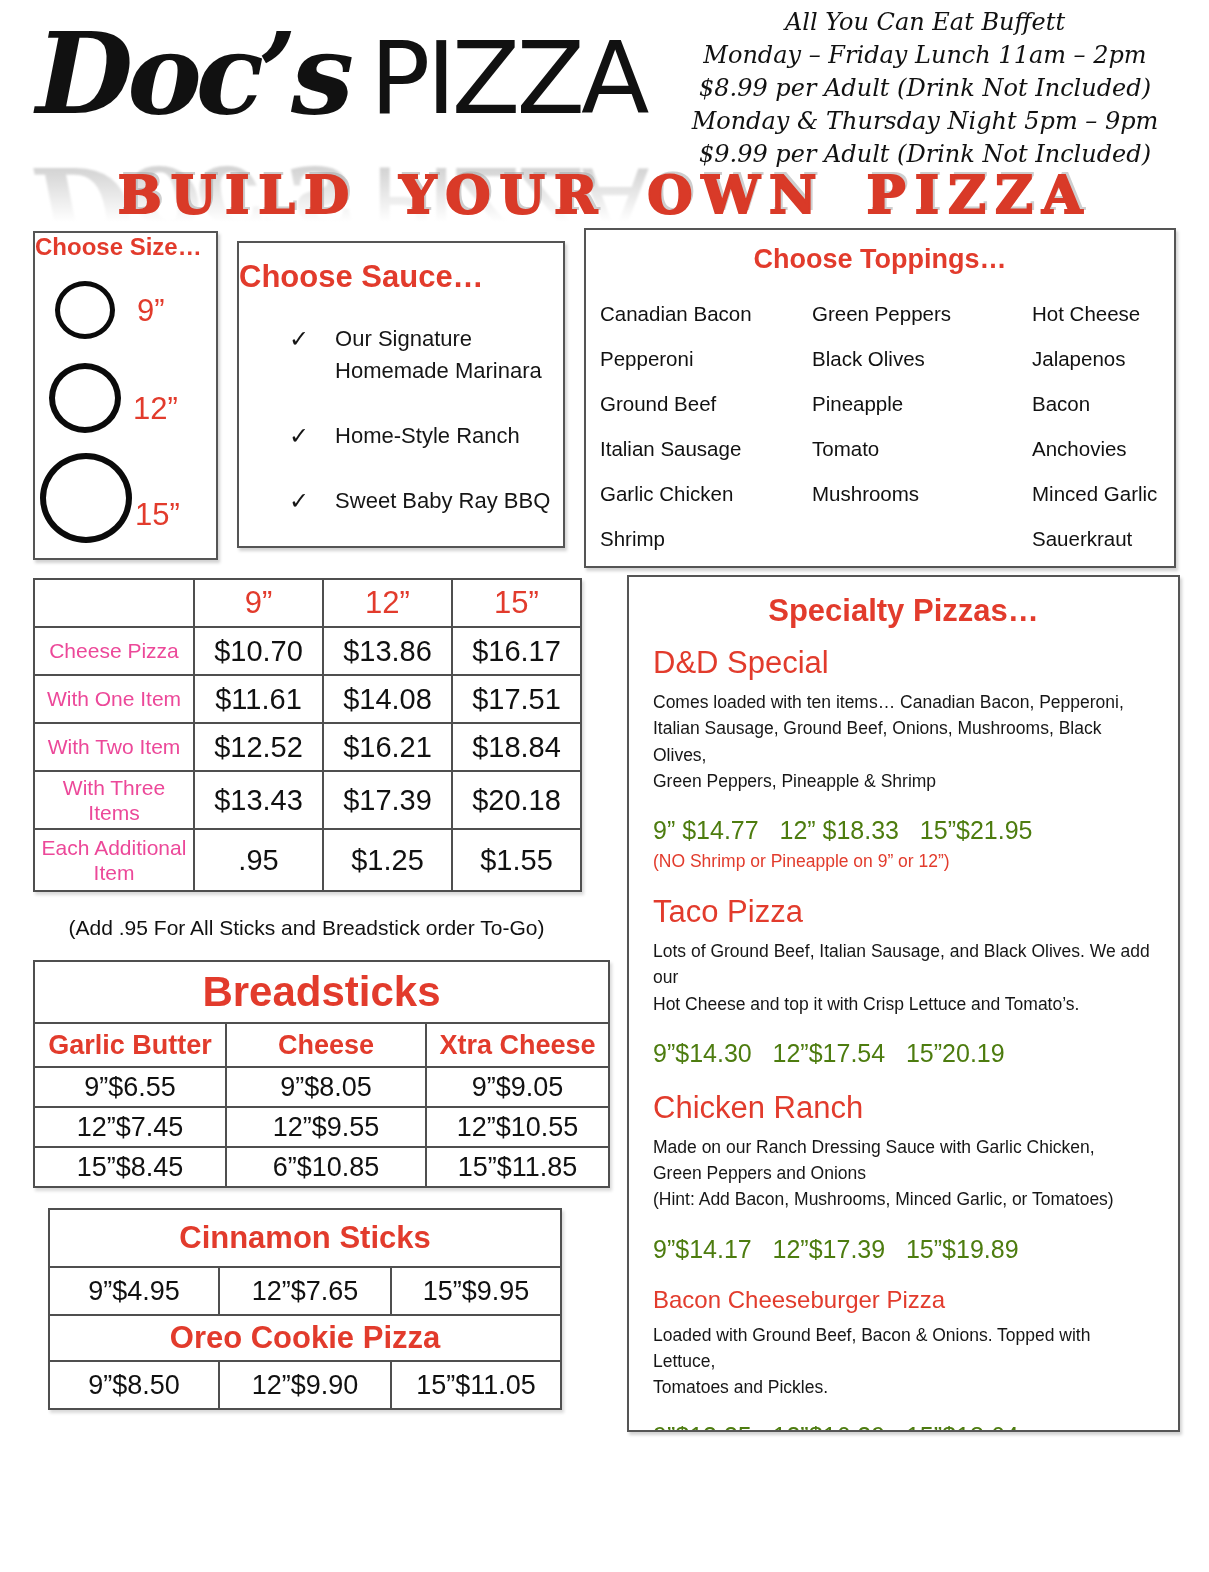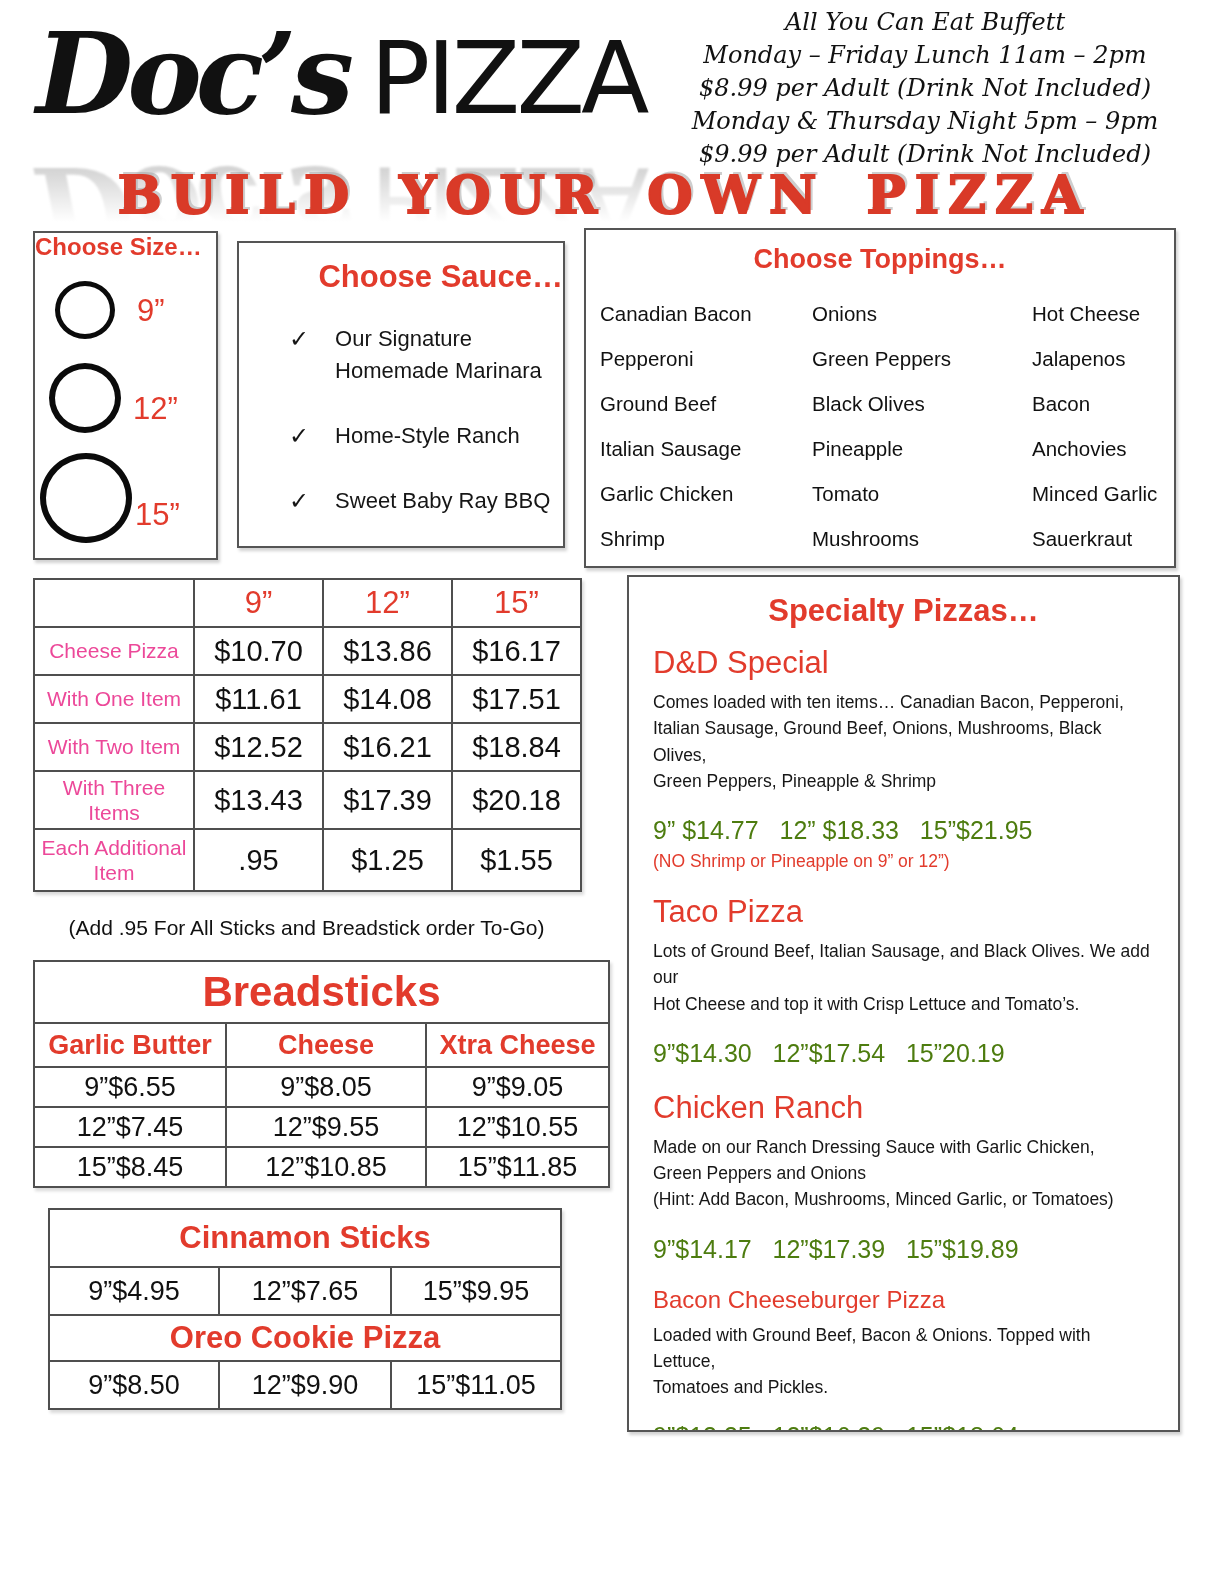--- a/index.html
+++ b/index.html
@@ -62,21 +62,21 @@
   .circle.c1 { left: 20px; top: 48px; width: 60px; height: 58px; }
   .circle.c2 { left: 14px; top: 130px; width: 72px; height: 70px; border-width: 6px; }
   .circle.c3 { left: 5px; top: 220px; width: 92px; height: 90px; border-width: 6px; }
   .size-label { position: absolute; color: #E23B2C; font-size: 31px; }
   .size-label.l1 { left: 102px; top: 60px; }
   .size-label.l2 { left: 98px; top: 158px; }
   .size-label.l3 { left: 100px; top: 264px; }
 
   
   .sauce-box { left: 237px; top: 241px; width: 328px; height: 307px; }
-  .sauce-title { margin-top: 16px; text-align: right; color: #E23B2C; font-weight: bold; font-size: 31px; }
+  .sauce-title { margin-top: 16px; text-align: left; color: #E23B2C; font-weight: bold; font-size: 31px; }
   .sauce-items { margin: 28px 0 0 50px; }
   .sauce-item { display: flex; gap: 26px; margin-bottom: 33px; font-size: 22px; color: #161616; }
   .sauce-item .check { font-size: 24px; line-height: 1.3; }
   .sauce-label { white-space: pre-line; line-height: 1.45; }
 
   
   .top-box { left: 584px; top: 228px; width: 592px; height: 340px; }
   .top-title { margin-top: 14px; text-align: center; color: #E23B2C; font-weight: bold; font-size: 27px; }
   .top-grid { display: grid; grid-template-columns: 212px 220px 1fr; padding: 16px 0 0 14px; }
   .top-col { display: flex; flex-direction: column; }
@@ -170,21 +170,20 @@
   <div class="top-grid">
     <div class="top-col">
       <span class="top-cell">Canadian Bacon</span>
       <span class="top-cell">Pepperoni</span>
       <span class="top-cell">Ground Beef</span>
       <span class="top-cell">Italian Sausage</span>
       <span class="top-cell">Garlic Chicken</span>
       <span class="top-cell">Shrimp</span>
     </div>
     <div class="top-col">
-      <span class="top-cell">Onions</span>
       <span class="top-cell">Green Peppers</span>
       <span class="top-cell">Black Olives</span>
       <span class="top-cell">Pineapple</span>
       <span class="top-cell">Tomato</span>
       <span class="top-cell">Mushrooms</span>
     </div>
     <div class="top-col">
       <span class="top-cell">Hot Cheese</span>
       <span class="top-cell">Jalapenos</span>
       <span class="top-cell">Bacon</span>
@@ -264,21 +263,21 @@
     <td class="cell">9”$8.05</td>
     <td class="cell">9”$9.05</td>
   </tr>
   <tr style="height:40px">
     <td class="cell">12”$7.45</td>
     <td class="cell">12”$9.55</td>
     <td class="cell">12”$10.55</td>
   </tr>
   <tr style="height:40px">
     <td class="cell">15”$8.45</td>
-    <td class="cell">12”$10.85</td>
+    <td class="cell">6”$10.85</td>
     <td class="cell">15”$11.85</td>
   </tr>
 </tbody>
   </table>
 
 <table class="cin-table">
   <colgroup>
       <col style="width:170px">
       <col style="width:172px">
       <col style="width:170px">

